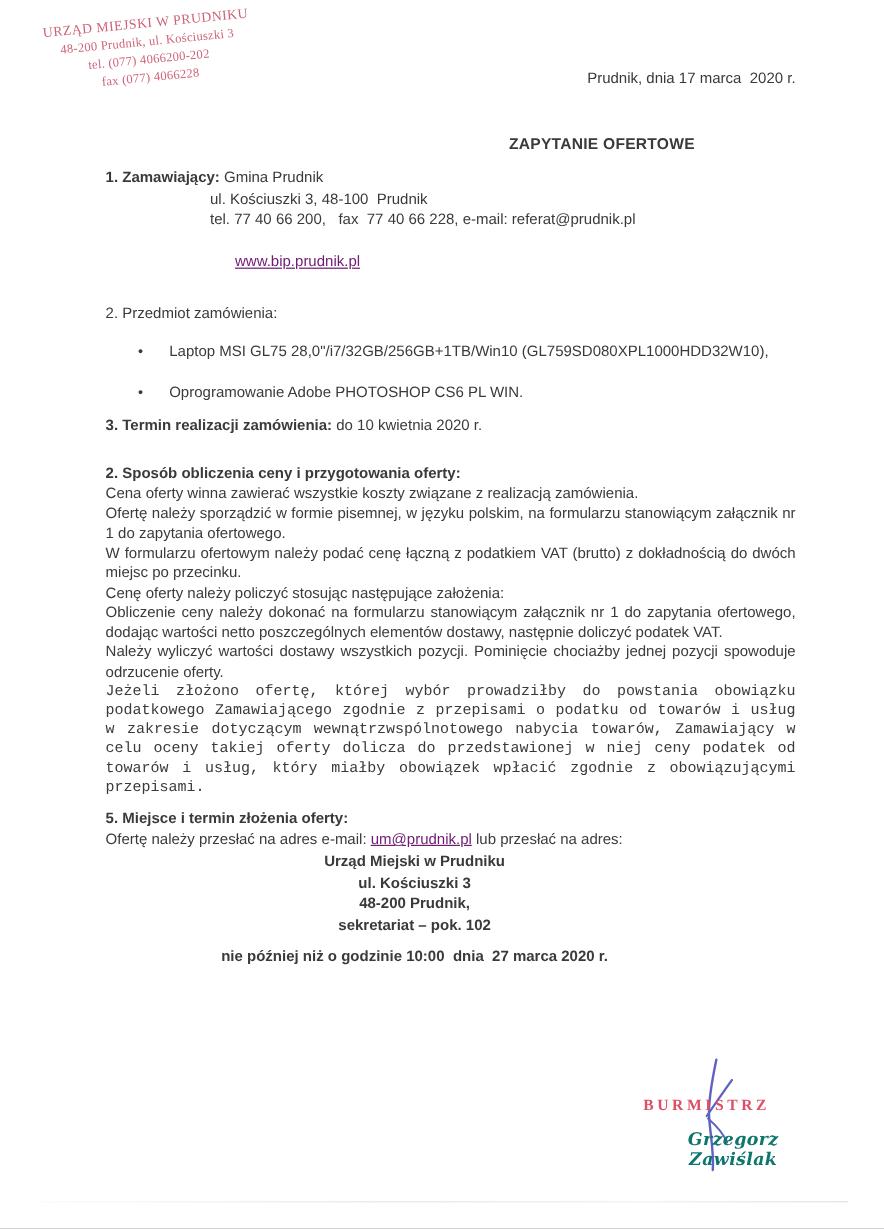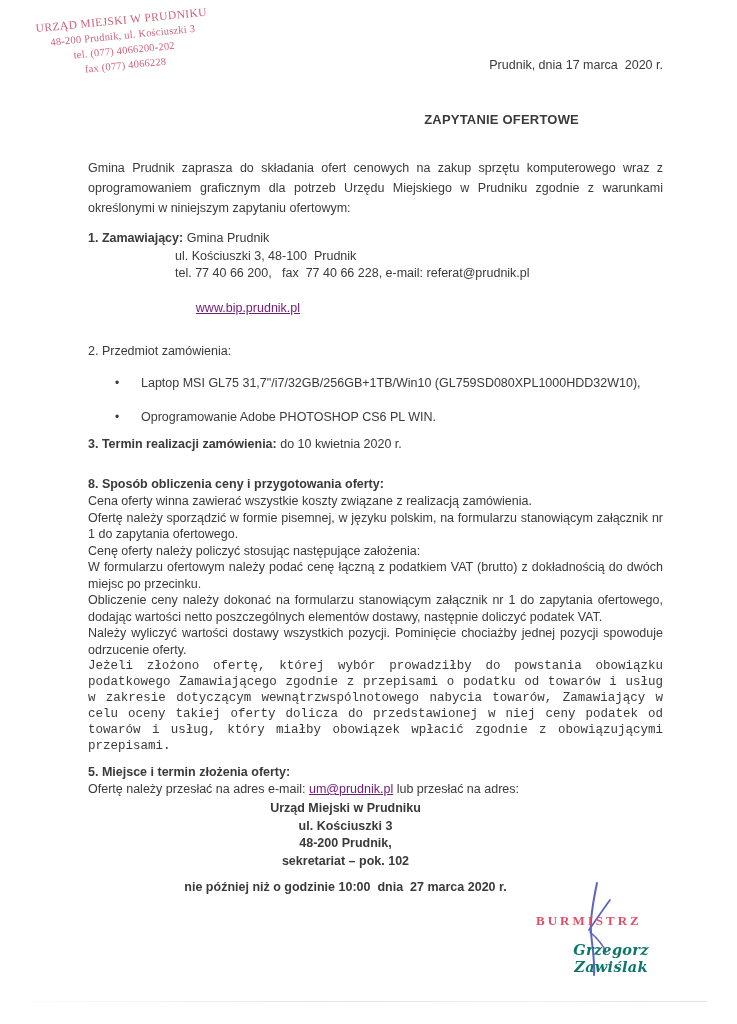--- a/index.html
+++ b/index.html
@@ -114,52 +114,51 @@
     <div class="s3">tel. (077) 4066200-202</div>
     <div class="s4">fax (077) 4066228</div>
   </div>
 
   <div class="content">
 
     <div class="date-line">Prudnik, dnia 17 marca  2020 r.</div>
 
     <div class="page-title">ZAPYTANIE OFERTOWE</div>
 
-    <div class="intro">Gmina Prudnik zaprasza do składania ofert cenowych na zakup sprzętu komputerowego wraz z oprogramowaniem graficznym dla potrzeb Urzędu Miejskiego w Prudniku zgodnie z warunkami określonymi w niniejszym zapytaniu ofertowym:</div>
 
     <div class="sec1">
       <span class="label">1. Zamawiający:</span>
       <span>Gmina Prudnik</span>
     </div>
     <div class="sec1-indent">ul. Kościuszki 3, 48-100  Prudnik</div>
     <div class="sec1-indent">tel. 77 40 66 200,   fax  77 40 66 228, e-mail: referat@prudnik.pl</div>
     <div class="sec1-indent">
       <a class="doc-link">www.bip.prudnik.pl</a>
     </div>
 
     <div class="sec2-label">2. Przedmiot zamówienia:</div>
 
     <div class="bullet-row">
       <span class="bullet-glyph">•</span>
-      <span>Laptop MSI GL75 31,7"/i7/32GB/256GB+1TB/Win10 (GL759SD080XPL1000HDD32W10),</span>
+      <span>Laptop MSI GL75 28,0"/i7/32GB/256GB+1TB/Win10 (GL759SD080XPL1000HDD32W10),</span>
     </div>
     <div class="bullet-row">
       <span class="bullet-glyph">•</span>
       <span>Oprogramowanie Adobe PHOTOSHOP CS6 PL WIN.</span>
     </div>
 
     <div class="sec3">
       <span class="bold">3. Termin realizacji zamówienia:</span><span> do 10 kwietnia 2020 r.</span>
     </div>
 
-    <div class="sec4-head">8. Sposób obliczenia ceny i przygotowania oferty:</div>
+    <div class="sec4-head">2. Sposób obliczenia ceny i przygotowania oferty:</div>
     <div class="sec4-par">Cena oferty winna zawierać wszystkie koszty związane z realizacją zamówienia.</div>
     <div class="sec4-par">Ofertę należy sporządzić w formie pisemnej, w języku polskim, na formularzu stanowiącym załącznik nr 1 do zapytania ofertowego.</div>
+    <div class="sec4-par">W formularzu ofertowym należy podać cenę łączną z podatkiem VAT (brutto) z dokładnością do dwóch miejsc po przecinku.</div>
     <div class="sec4-par">Cenę oferty należy policzyć stosując następujące założenia:</div>
-    <div class="sec4-par">W formularzu ofertowym należy podać cenę łączną z podatkiem VAT (brutto) z dokładnością do dwóch miejsc po przecinku.</div>
     <div class="sec4-par">Obliczenie ceny należy dokonać na formularzu stanowiącym załącznik nr 1 do zapytania ofertowego, dodając wartości netto poszczególnych elementów dostawy, następnie doliczyć podatek VAT.</div>
     <div class="sec4-par">Należy wyliczyć wartości dostawy wszystkich pozycji. Pominięcie chociażby jednej pozycji spowoduje odrzucenie oferty.</div>
 
     <div class="vat-par">Jeżeli złożono ofertę, której wybór prowadziłby do powstania obowiązku podatkowego Zamawiającego zgodnie z przepisami o podatku od towarów i usług w zakresie dotyczącym wewnątrzwspólnotowego nabycia towarów, Zamawiający w celu oceny takiej oferty dolicza do przedstawionej w niej ceny podatek od towarów i usług, który miałby obowiązek wpłacić zgodnie z obowiązującymi przepisami.</div>
 
     <div class="sec5-head">5. Miejsce i termin złożenia oferty:</div>
     <div class="submit-line">
       <span>Ofertę należy przesłać na adres e-mail: </span><a class="doc-link">um@prudnik.pl</a><span> lub przesłać na adres:</span>
     </div>
 

